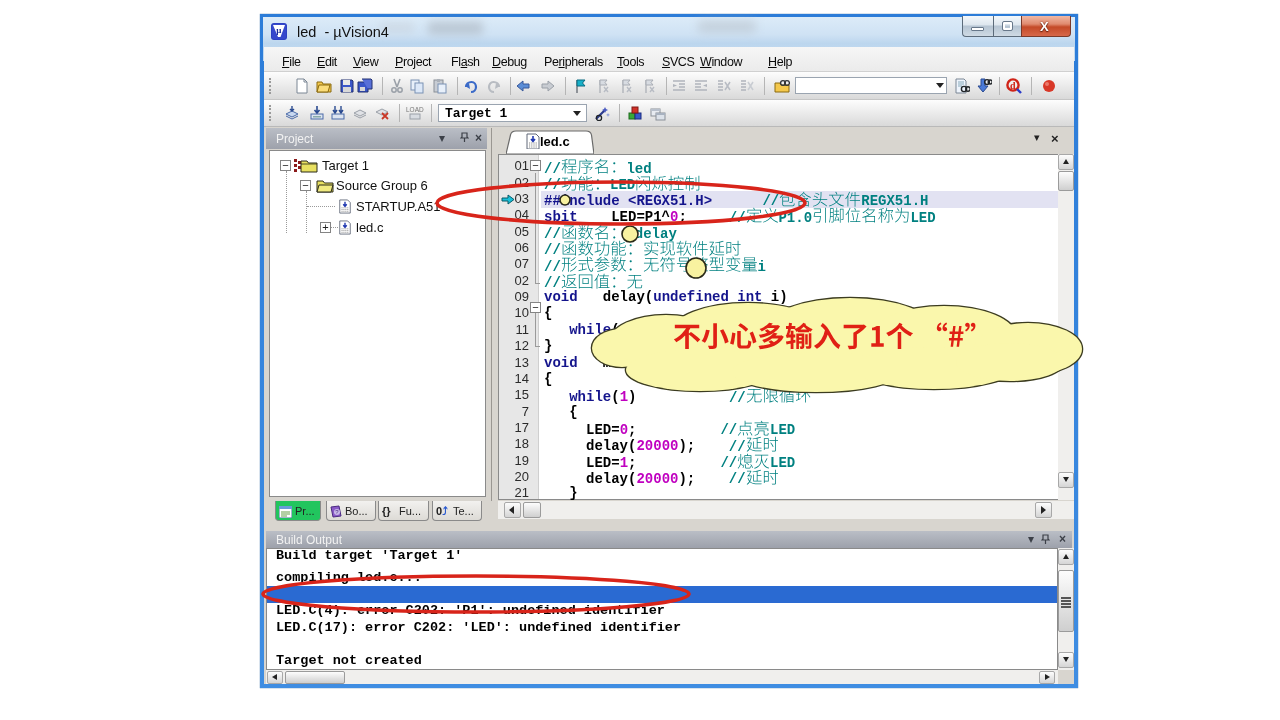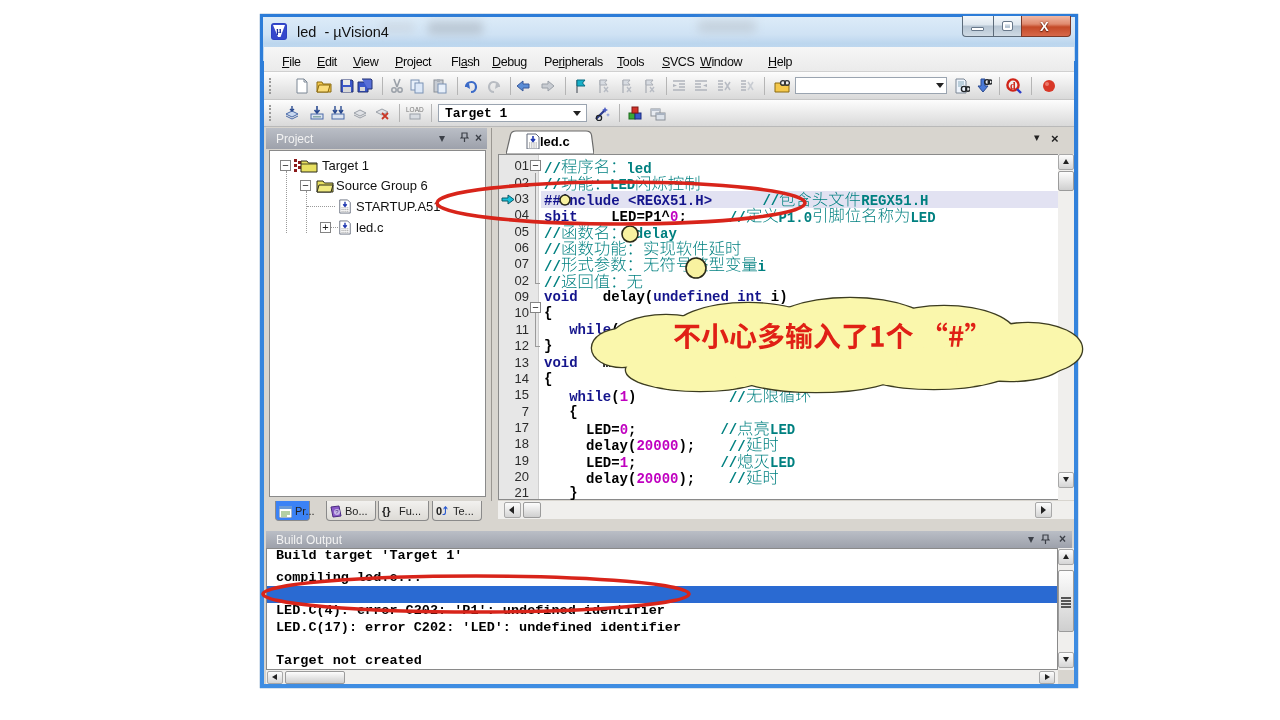--- a/index.html
+++ b/index.html
@@ -283,21 +283,21 @@
               <path d="M1 2h6l1.5 2H17v9H1z" fill="#e8e060" stroke="#2a2a1a"></path>
               <path d="M3 6h14l-2 7H1z" fill="#f0ea80" stroke="#2a2a1a"></path>
             </svg></div>
           <div class="treerow" style="left:66px;top:27px">Source Group 6</div>
           <div class="abs" style="left:68px;top:48px"><svg width="14" height="15" viewBox="0 0 16 17"> 16"&gt;<path d="M2 1h9l3 3v12H2z" fill="#fff" stroke="#606878"></path><path d="M8 3v5M6 6l2 2.4L10 6" stroke="#2038b0" stroke-width="1.6" fill="none"></path><path d="M4 10h8M4 12h8M4 14h8" stroke="#888" stroke-width="1" stroke-dasharray="1.2 1"></path></svg></div>
           <div class="treerow" style="left:86px;top:48px">STARTUP.A51</div>
           <div class="pm" style="left:50px;top:71px">+</div>
           <div class="abs" style="left:68px;top:69px"><svg width="14" height="15" viewBox="0 0 16 17"> 16"&gt;<path d="M2 1h9l3 3v12H2z" fill="#fff" stroke="#606878"></path><path d="M8 3v5M6 6l2 2.4L10 6" stroke="#2038b0" stroke-width="1.6" fill="none"></path><path d="M4 10h8M4 12h8M4 14h8" stroke="#888" stroke-width="1" stroke-dasharray="1.2 1"></path></svg></div>
           <div class="treerow" style="left:86px;top:69px">led.c</div>
         </div>
-      <div class="abs" style="left:11px;top:454px;width:35px;height:20px;background:#3b82f6;border:1px solid #8a8a8a;border-radius:0 0 4px 4px;border-top:none">
+      <div class="abs" style="left:11px;top:454px;width:46px;height:20px;background:#22c55e;border:1px solid #8a8a8a;border-radius:0 0 4px 4px;border-top:none">
           <span class="abs" style="left:3px;top:3px"><svg width="13" height="12" viewBox="0 0 13 12">
               <rect x="0" y="0" width="13" height="12" fill="#fff" stroke="#4a6a9a"></rect>
               <rect x="0" y="0" width="13" height="3" fill="#6a9ad8"></rect>
               <path d="M2 6h9M2 8h9M2 10h6" stroke="#6aa04a" stroke-width="1"></path>
             </svg></span>
           <span class="tab" style="left:19px;top:4px">Pr...</span>
         </div>
         <div class="abs" style="left:62px;top:454px;width:50px;height:20px;background:linear-gradient(180deg,#f2f1ef,#dddbd6);border:1px solid #8a8a8a;border-radius:0 0 4px 4px;border-top:none">
           <span class="abs" style="left:2px;top:3px"><svg width="14" height="13" viewBox="0 0 14 13">
               <path d="M2 2l8-1 2 10-8 1z" fill="#8a5ac8" stroke="#4a2a80"></path>

